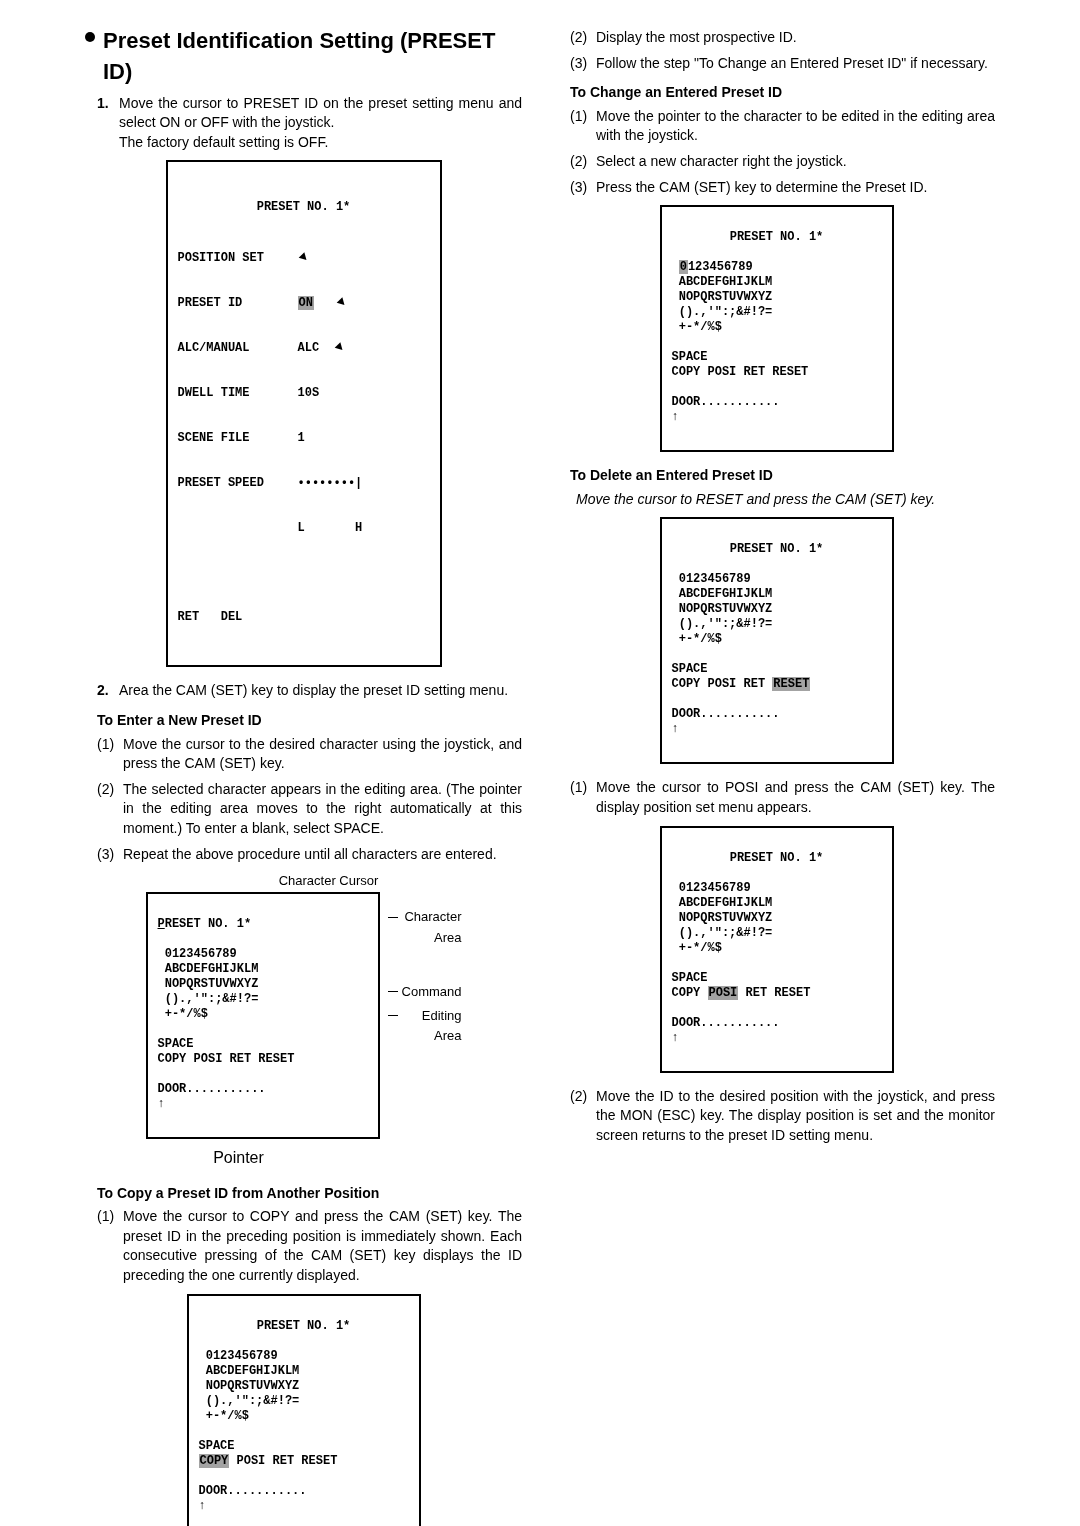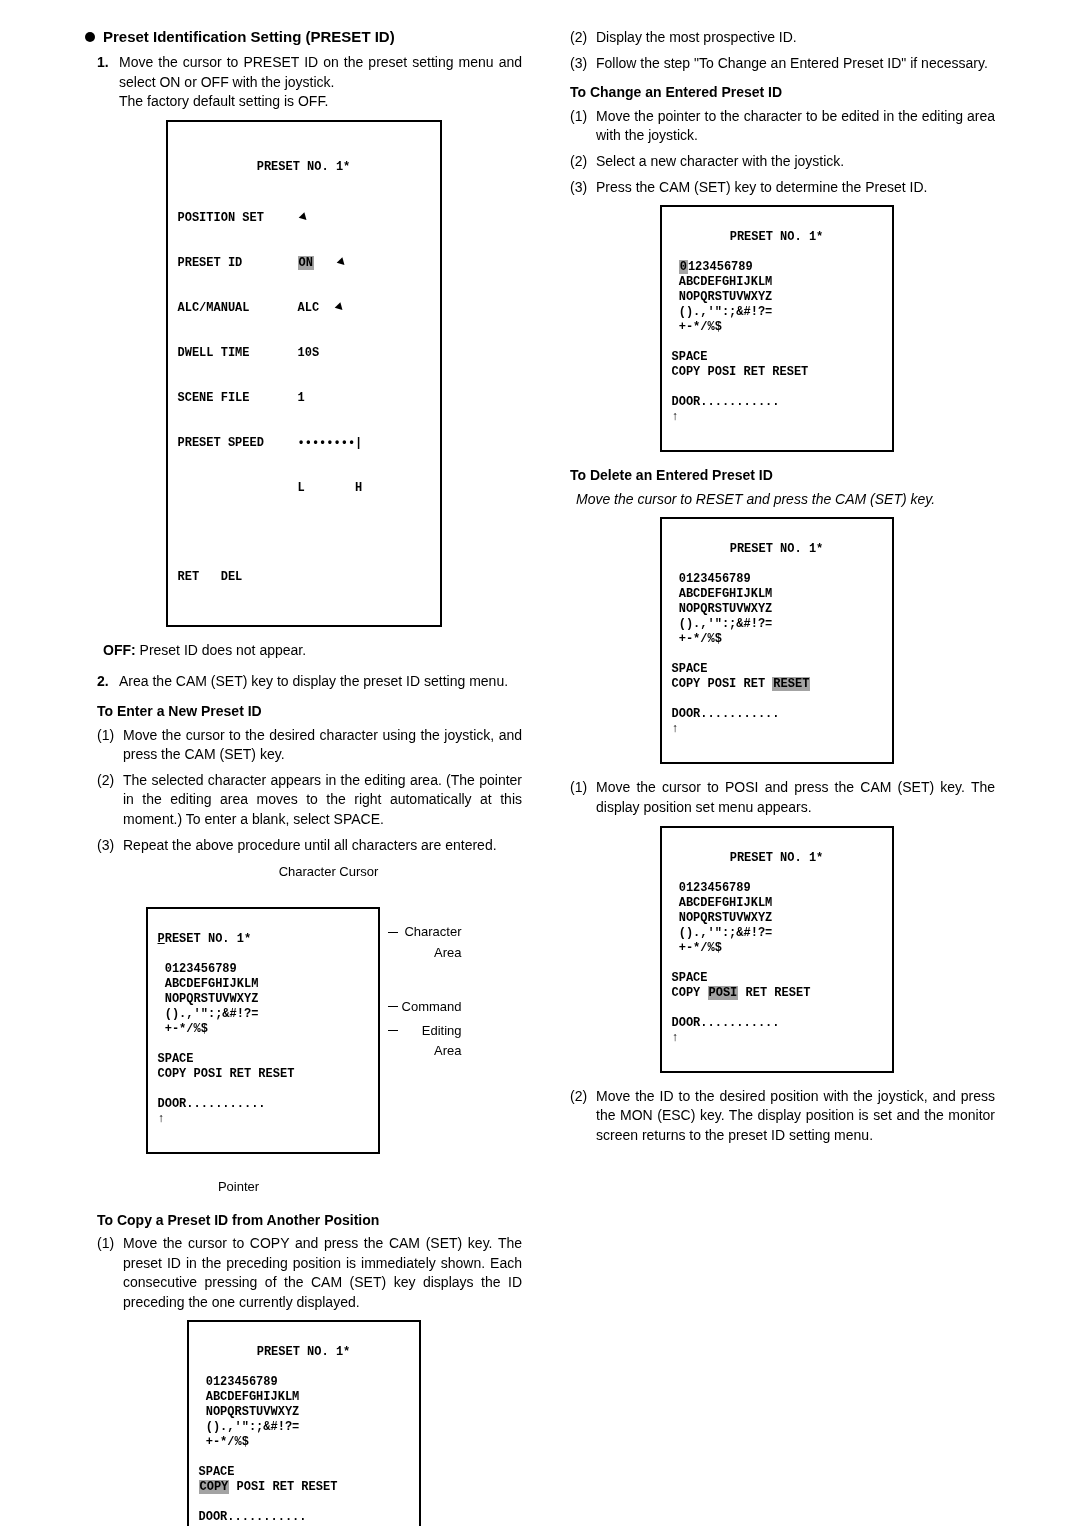--- a/index.html
+++ b/index.html
@@ -16,21 +16,21 @@
   .page {
     display: flex;
     gap: 36px;
   }
   .col {
     flex: 1;
     min-width: 0;
   }
   .h1 {
     font-weight: bold;
-    font-size: 15px;
+    font-size: 22px;
     margin: 0 0 6px 0;
     padding-left: 18px;
     position: relative;
   }
   .h1::before {
     content: "";
     position: absolute;
     left: 0;
     top: 6px;
     width: 10px;
@@ -114,21 +114,20 @@
   .monitor.m1 .val { }
   .monitor.m2 {
     width: 210px;
     padding: 8px 10px 10px 10px;
   }
   .char-diagram {
     margin: 8px 0 14px 0;
     display: flex;
     flex-direction: column;
     align-items: center;
-    gap: 24px;
   }
   .char-diagram .toplabel {
     font-size: 13px;
     white-space: nowrap;
     margin-left: 50px;
   }
   .char-diagram .wrap {
     display: flex;
     align-items: flex-start;
   }
@@ -144,22 +143,22 @@
     align-items: center;
     margin-bottom: 2px;
     justify-content: space-between;
   }
   .char-diagram .tick {
     border-top: 1px solid #000;
     width: 10px;
     margin-right: 4px;
   }
   .char-diagram .bottomlabel {
-    font-size: 13px;
-    margin-top: 0;
+    font-size: 16px;
+    margin-top: 8px;
     margin-right: 130px;
   }
   .arrow {
     display:inline-block;
     width:0;height:0;
     border-left:4px solid transparent;
     border-right:4px solid transparent;
     border-bottom:7px solid #000;
     vertical-align: baseline;
   }
@@ -193,21 +192,20 @@
       <div class="row"><span class="lbl">ALC/MANUAL</span><span class="val"><span>ALC</span>  <span class="flip arrow"></span></span></div>
       <div class="row"><span class="lbl">DWELL TIME</span><span class="val">10S</span></div>
       <div class="row"><span class="lbl">SCENE FILE</span><span class="val">1</span></div>
       <div class="row"><span class="lbl">PRESET SPEED</span><span class="val">••••••••|</span></div>
       <div class="row"><span class="lbl"></span><span class="val">L       H</span></div>
       <div style="height:14px;"></div>
       <div class="row"><span>RET   DEL</span></div>
     </div>
 
     <div class="onoff">
-      <div><span class="b">OFF:</span><span> Preset ID does not appear.</span></div>
     </div>
 
     <ol class="numdot" start="2">
       <li>
         <span class="num">2.</span>
         <span class="txt">Area the CAM (SET) key to display the preset ID setting menu.</span>
       </li>
     </ol>
 
     <div class="h2">To Enter a New Preset ID</div>
@@ -309,21 +307,21 @@
     </ol>
 
     <div class="h2">To Change an Entered Preset ID</div>
     <ol class="paren">
       <li>
           <span class="num">(1)</span>
           <span class="txt">Move the pointer to the character to be edited in the editing area with the joystick.</span>
         </li>
       <li>
           <span class="num">(2)</span>
-          <span class="txt">Select a new character with the joystick.</span>
+          <span class="txt">Select a new character right the joystick.</span>
         </li>
       <li>
           <span class="num">(3)</span>
           <span class="txt">Press the CAM (SET) key to determine the Preset ID.</span>
         </li>
     </ol>
 
     <div class="monitor m2 mono">
 <div style="text-align:center;">PRESET NO. 1*</div>
 <span> <span class="hl">0</span>123456789</span>

